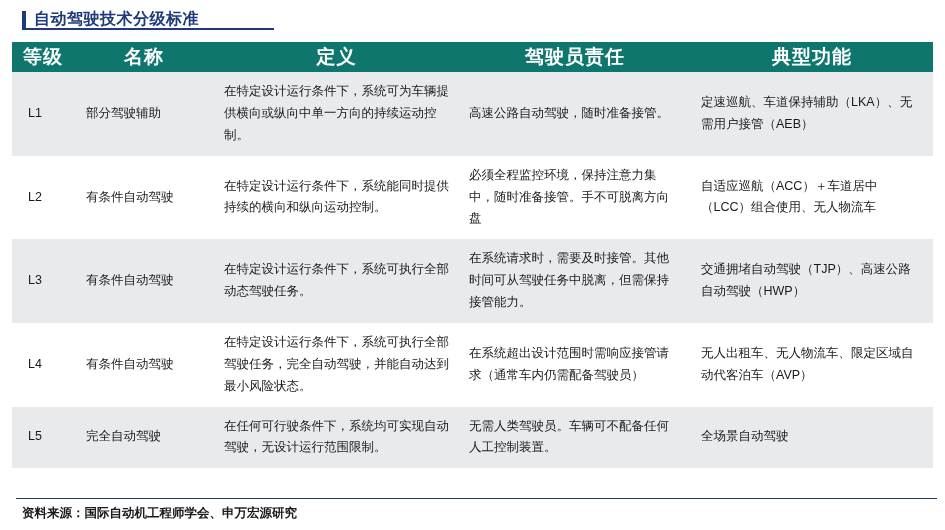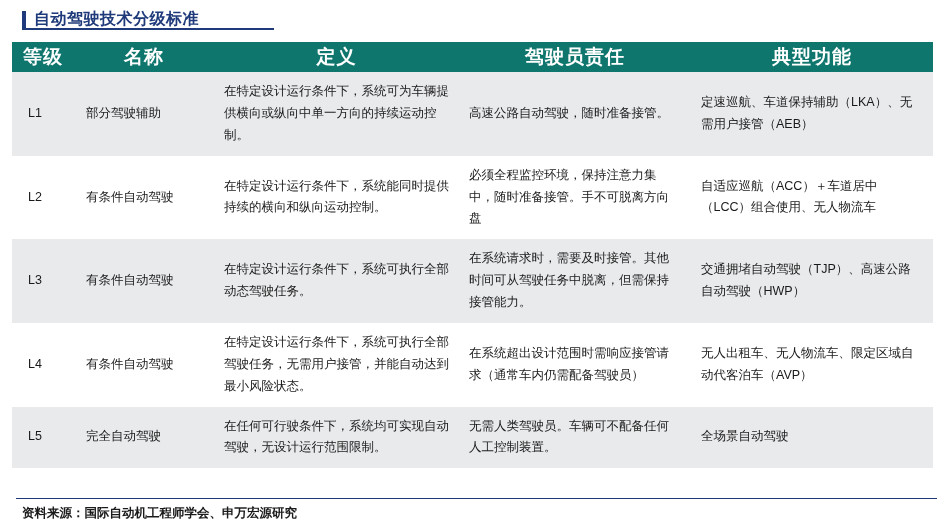--- a/index.html
+++ b/index.html
@@ -164,21 +164,21 @@
       <tr class="even">
         <td class="col-level">L3</td>
         <td class="col-name">有条件自动驾驶</td>
         <td class="col-def">在特定设计运行条件下，系统可执行全部动态驾驶任务。</td>
         <td class="col-duty">在系统请求时，需要及时接管。其他时间可从驾驶任务中脱离，但需保持接管能力。</td>
         <td class="col-func">交通拥堵自动驾驶（TJP）、高速公路自动驾驶（HWP）</td>
       </tr>
       <tr class="odd">
         <td class="col-level">L4</td>
         <td class="col-name">有条件自动驾驶</td>
-        <td class="col-def">在特定设计运行条件下，系统可执行全部驾驶任务，无需用户接管，并能自动达到最小风险状态。</td>
+        <td class="col-def">在特定设计运行条件下，系统可执行全部驾驶任务，完全自动驾驶，并能自动达到最小风险状态。</td>
         <td class="col-duty">在系统超出设计范围时需响应接管请求（通常车内仍需配备驾驶员）</td>
         <td class="col-func">无人出租车、无人物流车、限定区域自动代客泊车（AVP）</td>
       </tr>
       <tr class="even">
         <td class="col-level">L5</td>
         <td class="col-name">完全自动驾驶</td>
         <td class="col-def">在任何可行驶条件下，系统均可实现自动驾驶，无设计运行范围限制。</td>
         <td class="col-duty">无需人类驾驶员。车辆可不配备任何人工控制装置。</td>
         <td class="col-func">全场景自动驾驶</td>
       </tr>

